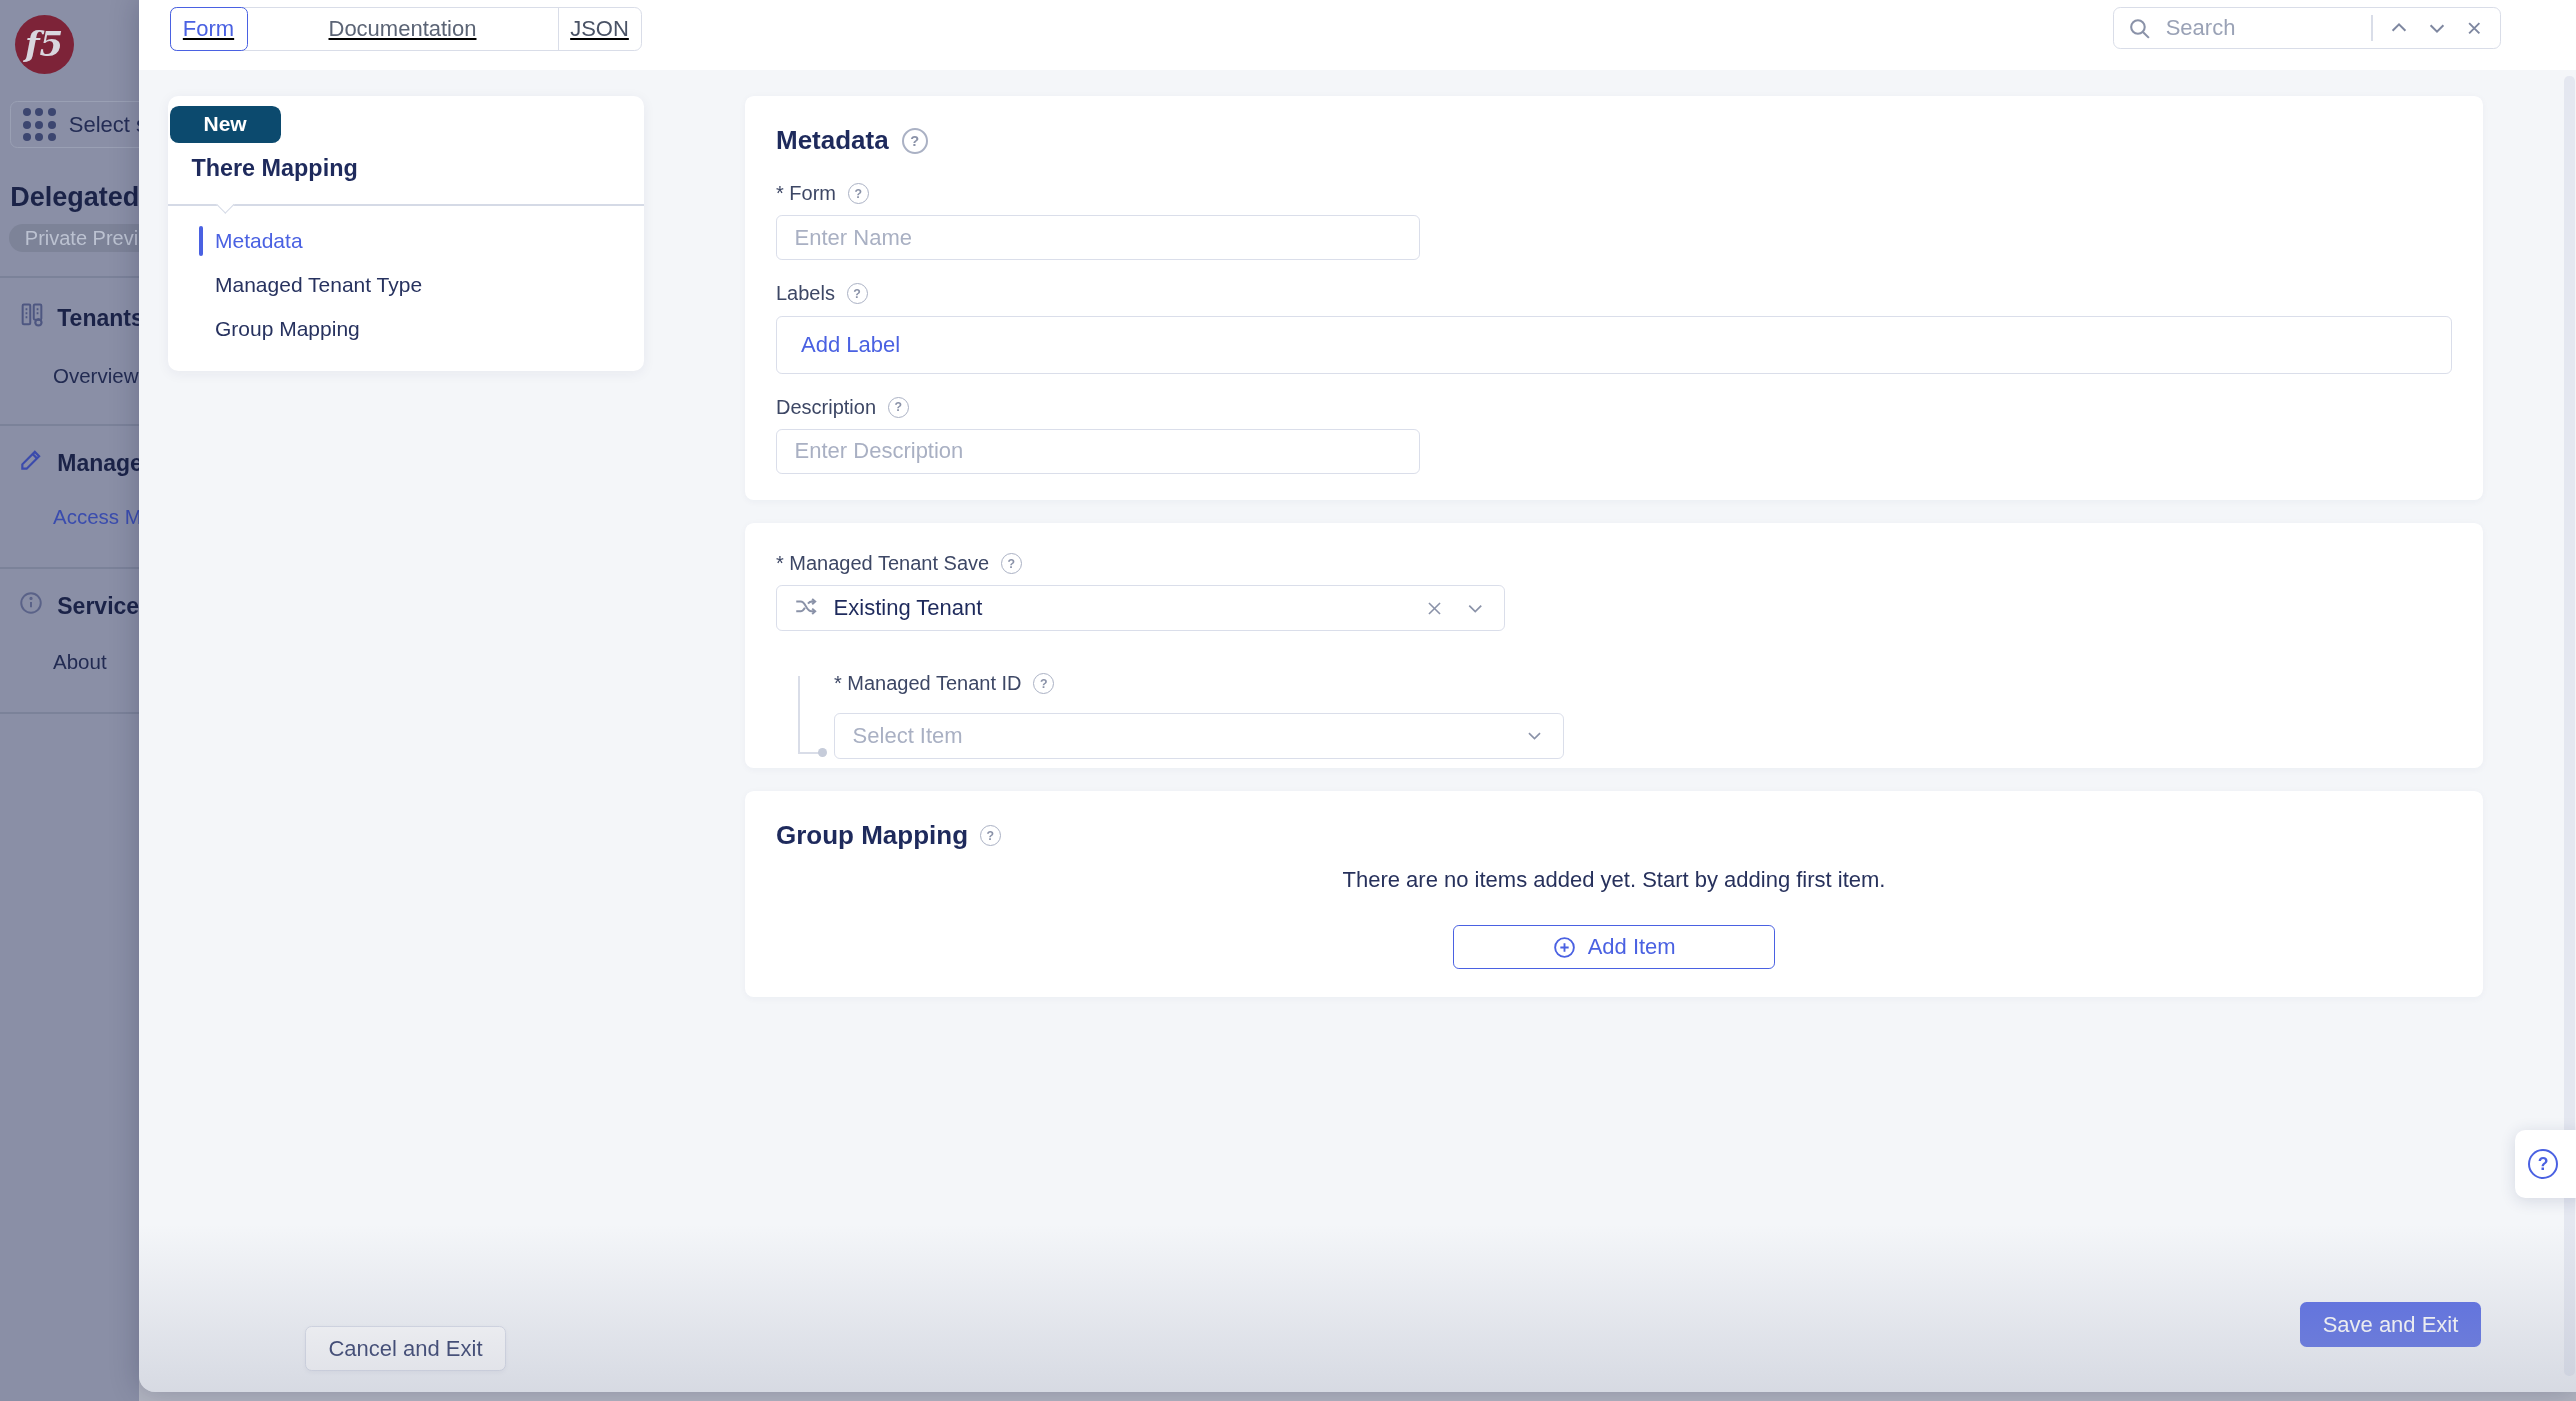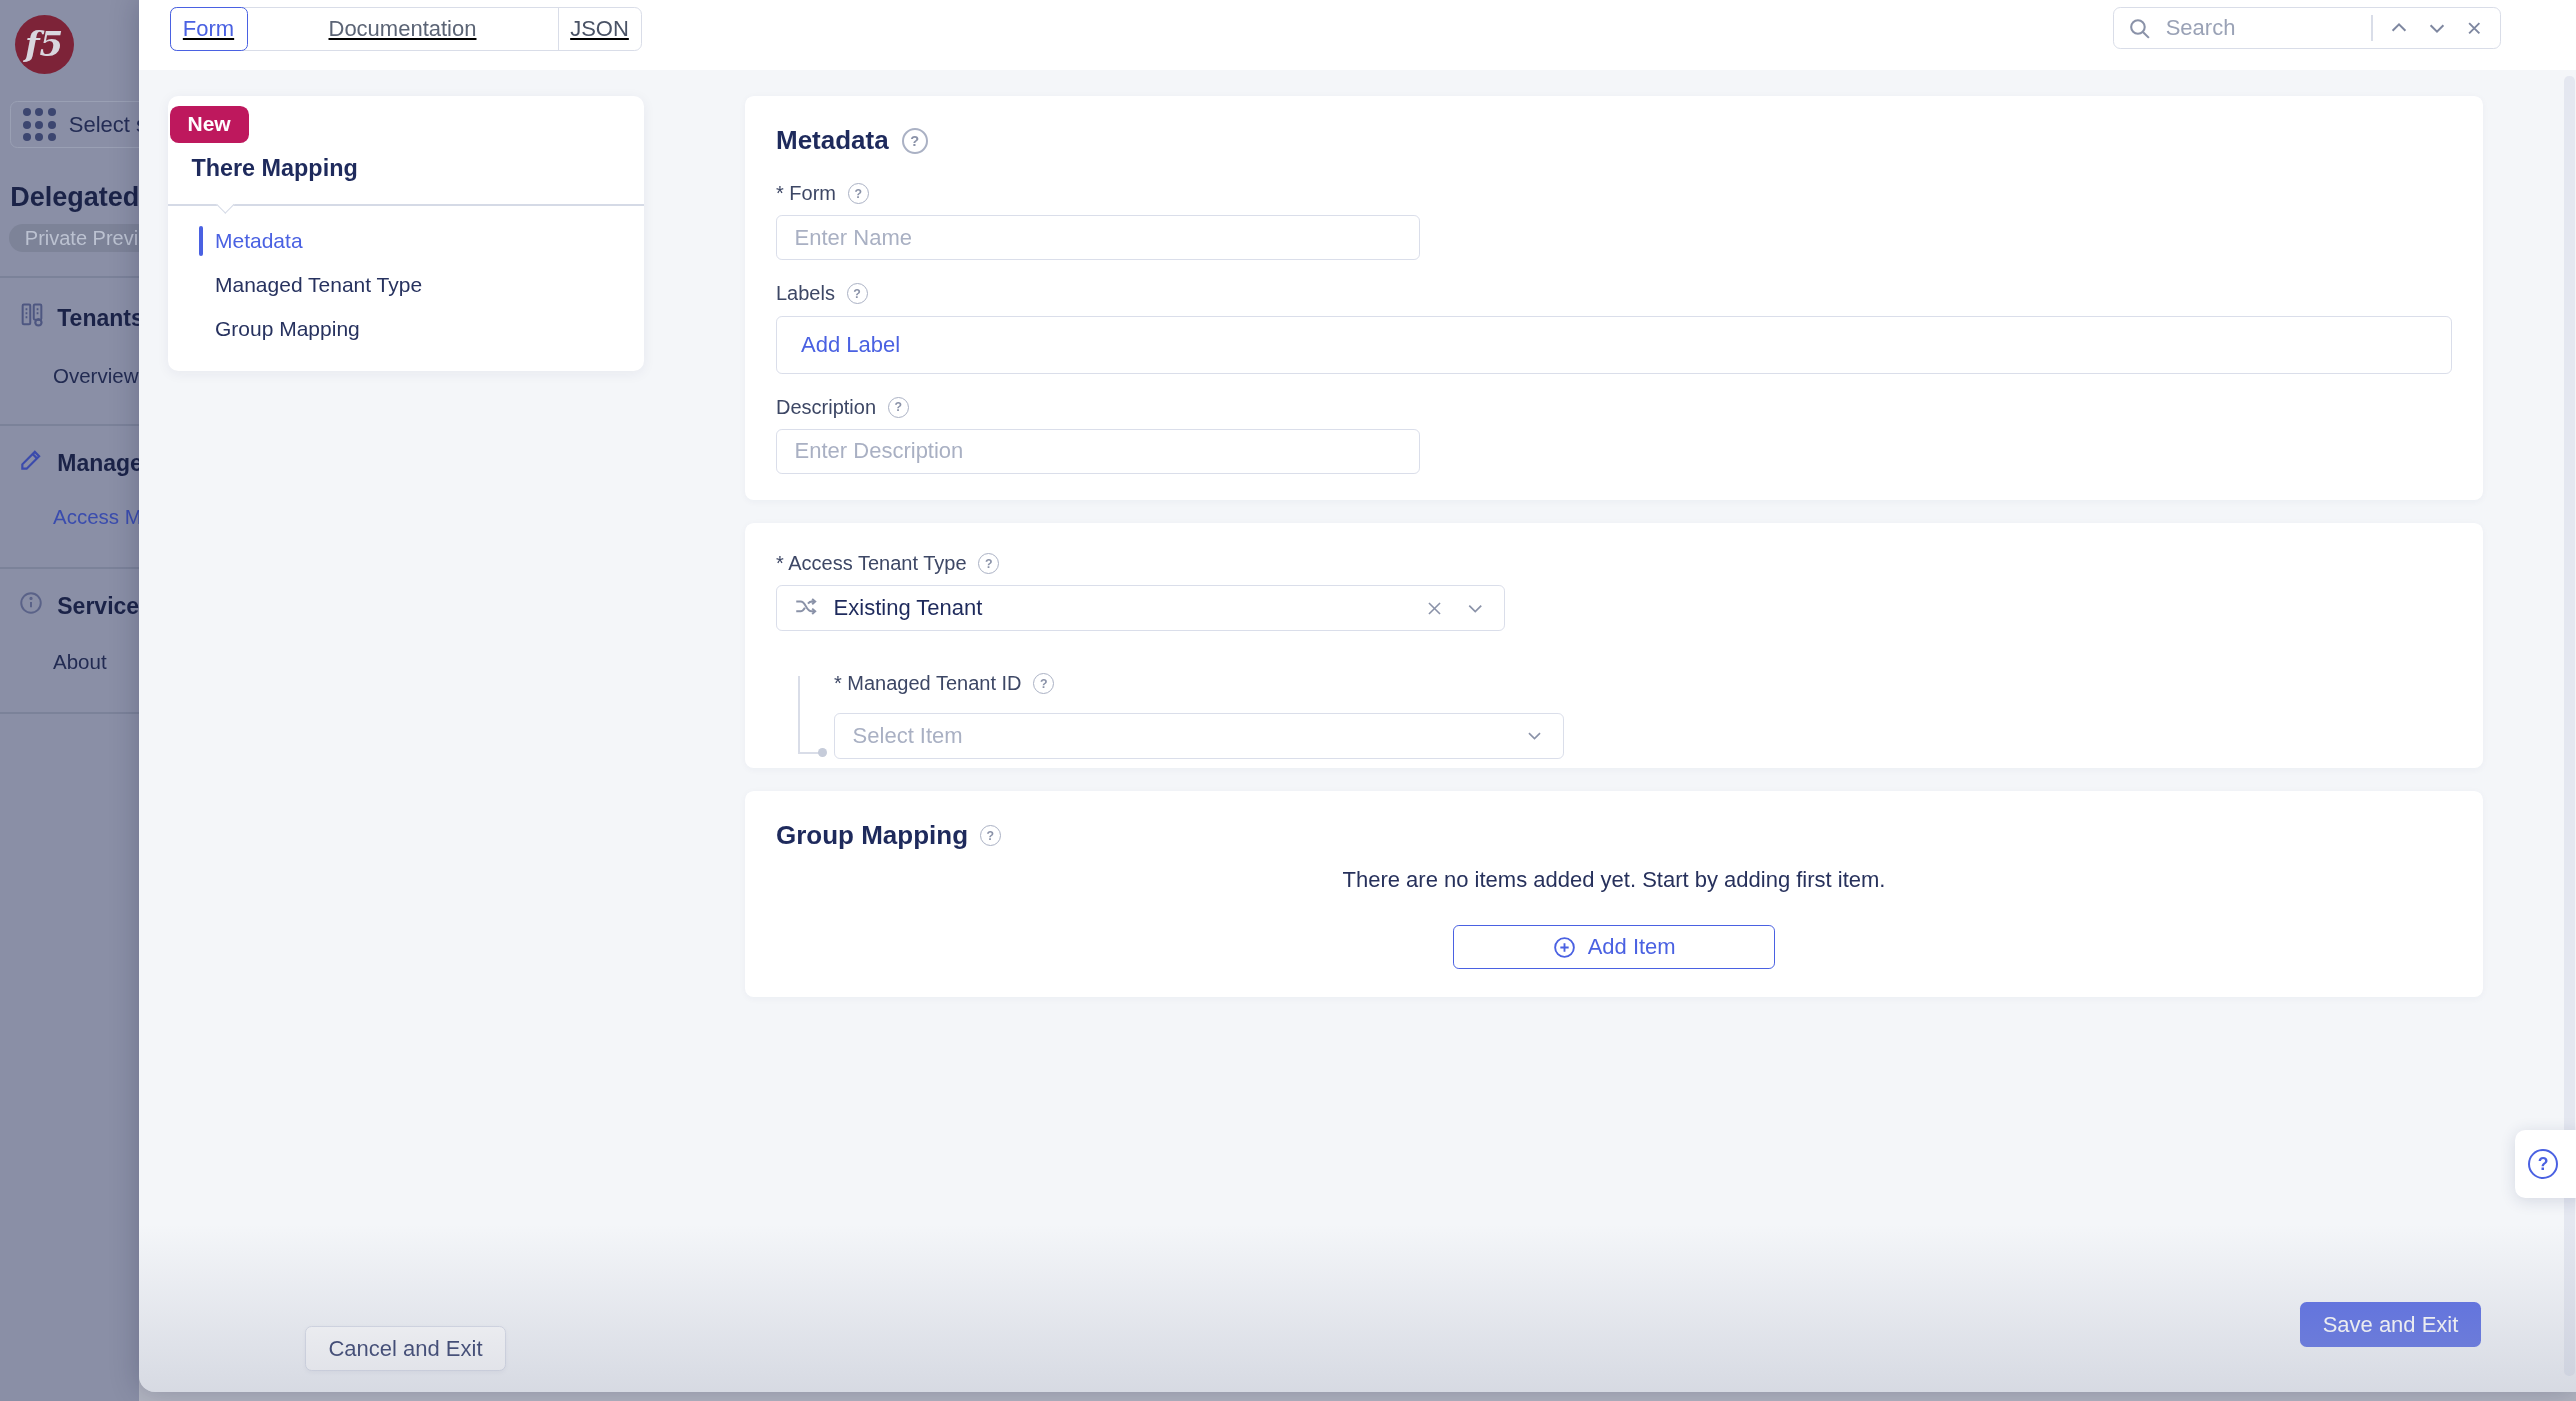--- a/index.html
+++ b/index.html
@@ -72,22 +72,22 @@
     content:"";position:absolute;left:0;right:0;bottom:0;height:168px;pointer-events:none;
     background:linear-gradient(180deg, rgba(167,172,190,0) 0%, rgba(167,172,190,.38) 100%);
   }
   .scrollbar{position:absolute;right:1.5px;top:5.9px;bottom:16px;width:10.3px;border-radius:5.1px;background:#e4e7f0;}
   
   .panel{
     position:absolute;left:29px;top:26px;width:476px;height:275px;background:#fff;
     border-radius:10.3px;box-shadow:0 2.9px 13px rgba(30,40,90,.06);box-sizing:border-box;
   }
   .new-badge{
-    position:absolute;left:1.5px;top:9.5px;height:37px;padding:0 18px;border-radius:8.8px;
-    background:#be185d;color:#fff;font-weight:bold;font-size:21px;display:flex;align-items:center;
+    position:absolute;left:1.5px;top:9.5px;height:37px;padding:0 34px;border-radius:8.8px;
+    background:#0c4a6e;color:#fff;font-weight:bold;font-size:21px;display:flex;align-items:center;
   }
   .panel-title{position:absolute;left:23.4px;top:59px;font-size:23.4px;font-weight:bold;color:#1e2a5c;}
   .panel-div{position:absolute;left:0;right:0;top:108px;height:1.5px;background:#d5dae6;}
   .panel-notch{
     position:absolute;left:51px;top:102px;width:11.7px;height:11.7px;background:#fff;
     border-right:1.5px solid #d5dae6;border-bottom:1.5px solid #d5dae6;transform:rotate(45deg);
   }
   .panel-nav{position:absolute;left:0;right:0;top:123px;}
   .pnav-item{position:relative;height:44px;display:flex;align-items:center;padding-left:47px;font-size:21px;color:#27325f;cursor:pointer;}
   .pnav-item.active{color:#4a61e2;}
@@ -316,21 +316,21 @@
           <span class="help sm">?</span>
         </div>
         <div class="t-input">
           <input placeholder="Enter Description" style="">
         </div>
       </div>
 
       <div class="card" style="height:245px">
         <div class="mtt-wrap">
           <div class="f-label">
-            <span>* Access Tenant Type</span>
+            <span>* Managed Tenant Save</span>
             <span class="help sm">?</span>
           </div>
           <div class="dropdown dd-main">
             <span class="shuffle">
               <svg width="26" height="26" viewBox="0 0 24 24" fill="none" stroke="currentColor" stroke-width="1.8">
                 <path d="M3 7h4c5 0 5 9 10 9h3"></path>
                   <path d="M3 16h4c2 0 3-1.5 4-3.3M17 7h3c0 0-2.5 0-3 0"></path>
                 <path d="M13.8 8.8C15 7.4 15.8 7 17.5 7H20"></path>
                 <path d="M17.7 4.5L20.5 7l-2.8 2.5M17.7 13.5l2.8 2.5-2.8 2.5"></path>
               </svg>

